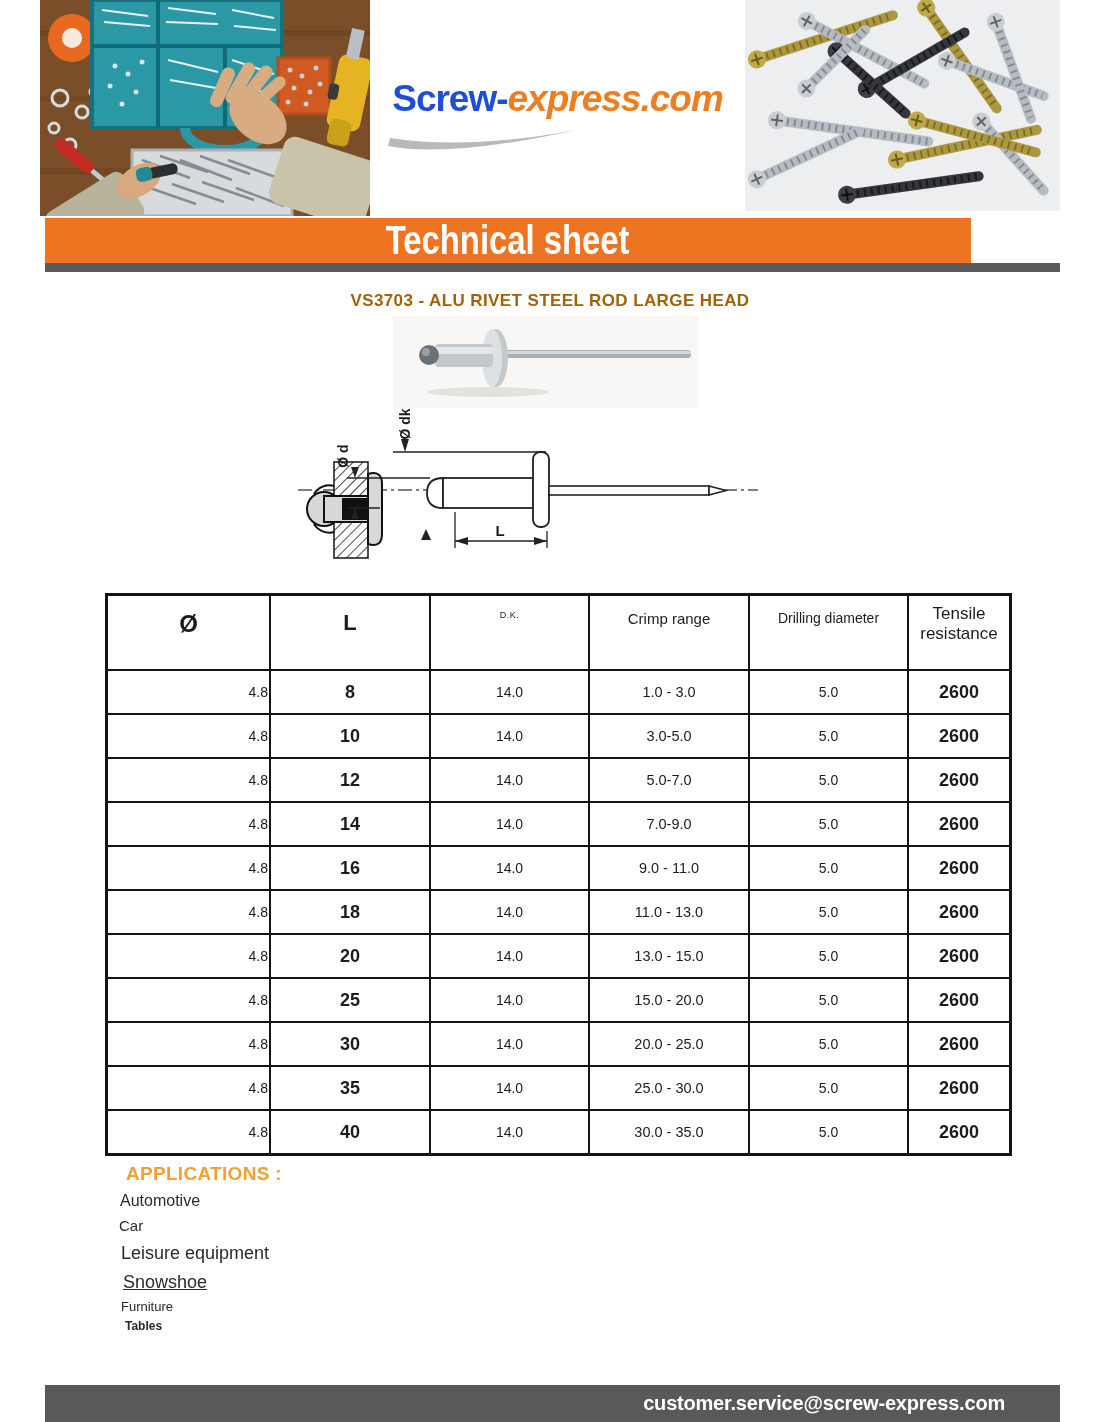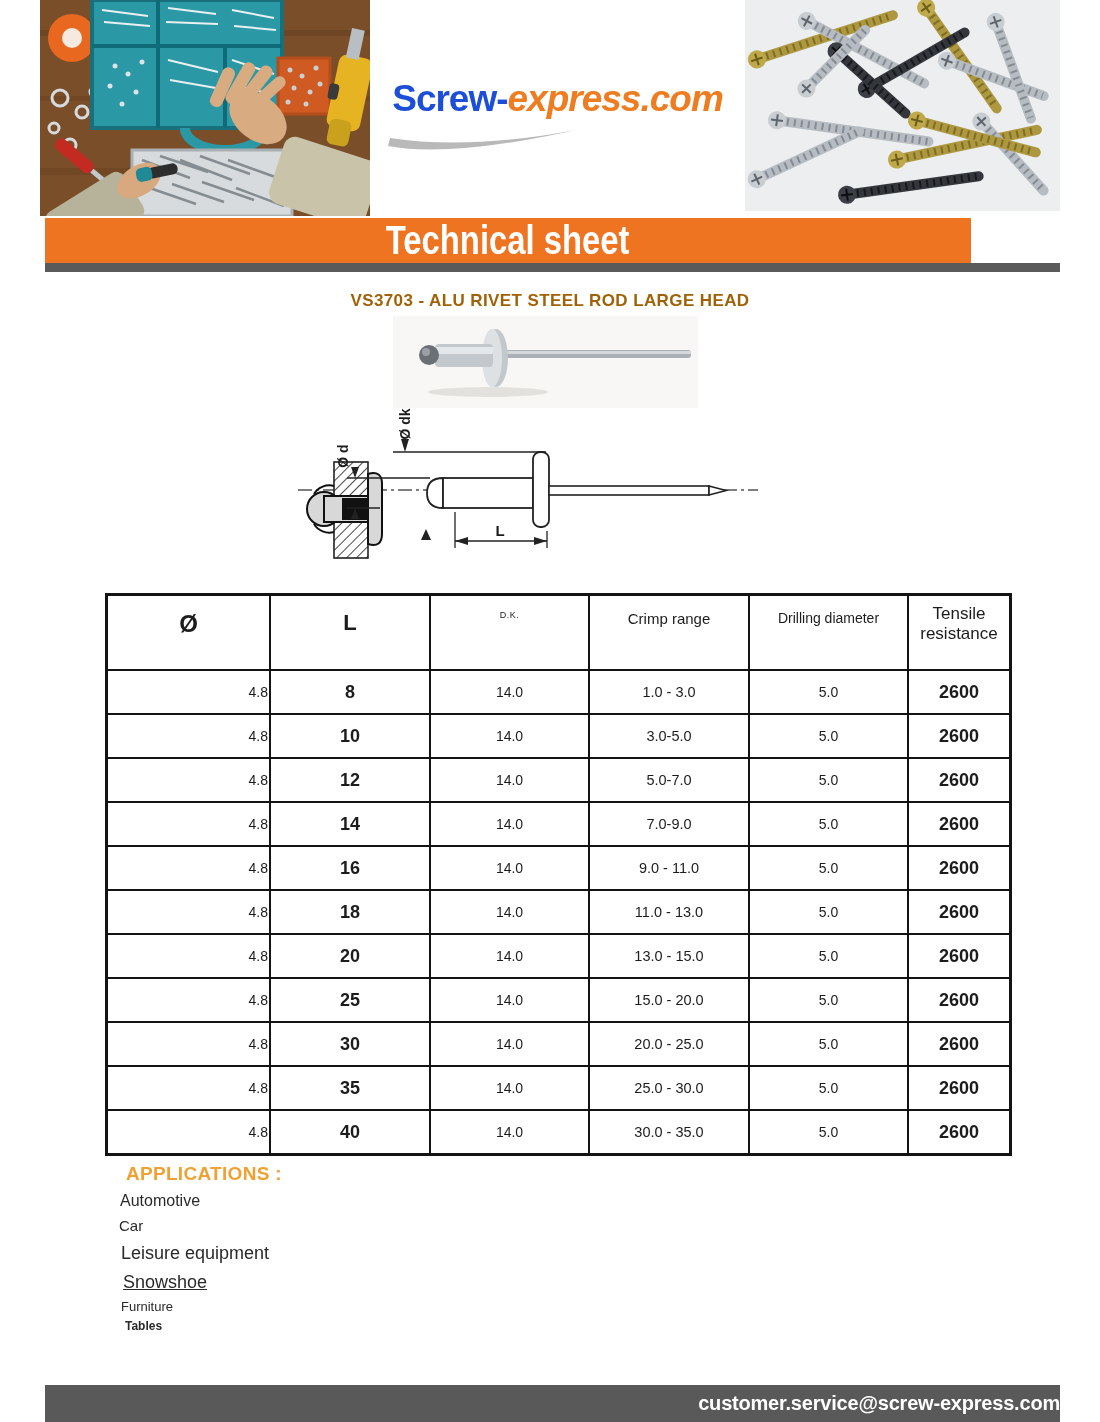--- a/index.html
+++ b/index.html
@@ -63,21 +63,21 @@
   .item-0{font-size:16px;margin-left:1px;}
   .item-1{font-size:15px;margin-left:0px;margin-bottom:9px;}
   .item-2{font-size:18px;margin-left:2px;margin-bottom:8px;}
   .item-3{font-size:18px;margin-left:4px;margin-bottom:6px;text-decoration:underline;}
   .item-4{font-size:13px;margin-left:2px;margin-bottom:5px;}
   .item-5{font-size:12px;font-weight:bold;margin-left:6px;}
 
   
   .footer-bar{position:absolute;left:45px;top:1385px;width:1015px;height:37px;background:#595959;
               color:#ffffff;font-weight:bold;font-size:20px;line-height:37px;text-align:right;
-              box-sizing:border-box;letter-spacing:-0.2px;}
+              padding-right:55px;box-sizing:border-box;letter-spacing:-0.2px;}
 </style>
 </head>
 <body>
 
 <div class="page">
 
   <div class="photo photo-left">
     <svg width="330" height="216" viewBox="0 0 330 216">
       <rect width="330" height="216" fill="#7a4e28"></rect>
       <rect y="30" width="330" height="6" fill="#5d3a1c" opacity="0.35"></rect>

